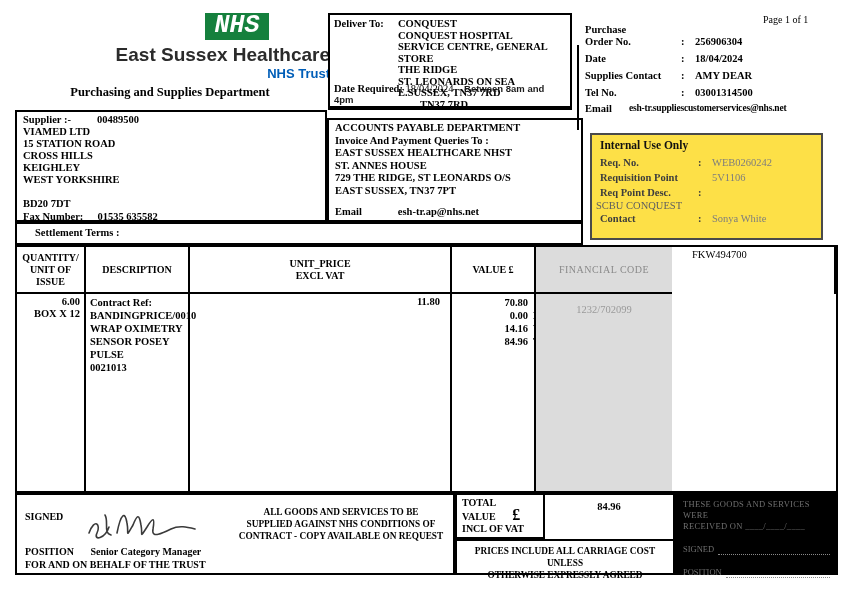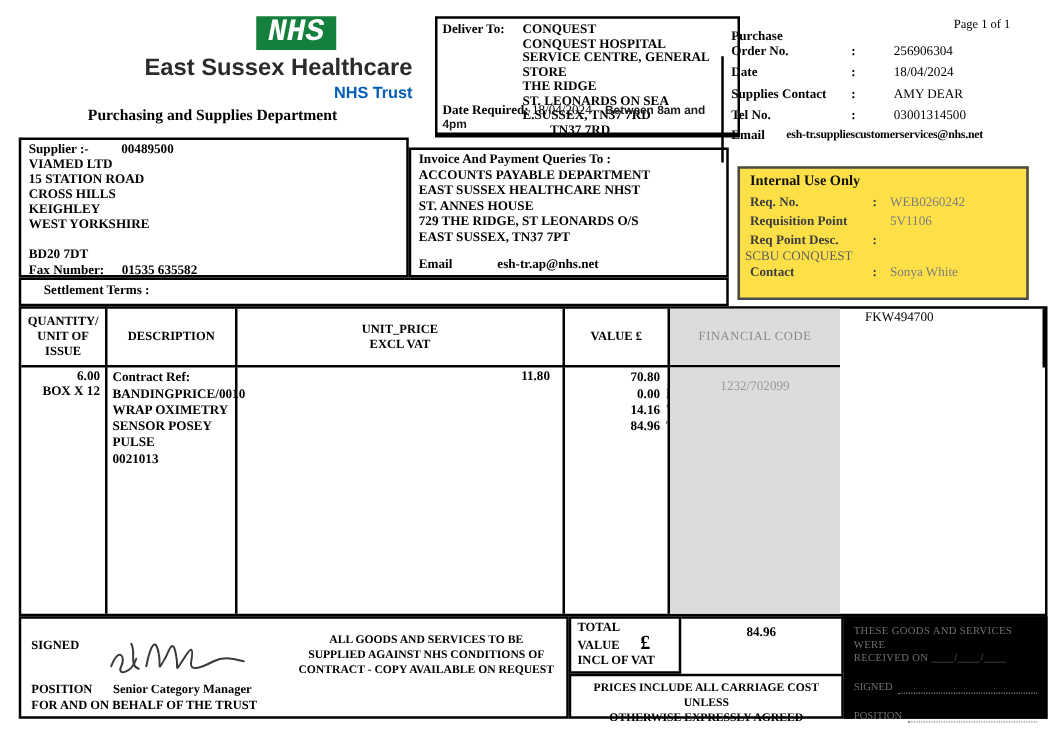--- a/index.html
+++ b/index.html
@@ -16,37 +16,37 @@
     color:#fff; font-family:Liberation Mono, monospace; font-style:italic; font-weight:700;
     font-size:25px; text-align:center; line-height:26px; letter-spacing:0px; }
   .org-name { left:76px; top:44px; width:254px; text-align:right;
     font-family:"Liberation Sans", sans-serif; font-size:19px; color:#2b2b2b; font-weight:600; }
   .trust-name { left:76px; top:66px; width:254px; text-align:right;
     font-family:"Liberation Sans", sans-serif; font-size:13px; color:#005EB8; font-weight:700; }
   .dept { left:35px; top:85px; width:270px; text-align:center; font-size:12.5px; font-weight:700; }
 
   
   .deliver-box { left:328px; top:13px; width:244px; height:97px;
-    border:2px solid #000; border-bottom:4px solid #000; padding:3px 4px 0 4px;margin-left:20px; }
+    border:2px solid #000; border-bottom:4px solid #000; padding:3px 4px 0 4px; }
   .deliver-grid { display:flex; }
   .deliver-label { width:64px; font-size:10.5px; font-weight:700; }
   .deliver-lines { flex:1; font-size:10.5px; font-weight:700; line-height:11.5px; }
   .postcode-extra { display:inline-block; margin-left:22px; }
   .date-row { position:absolute; left:4px; right:4px; bottom:1px; font-size:10.5px; }
   .time-window { font-family:"Liberation Sans", sans-serif; font-weight:700; font-size:9.5px;
     color:#1a1a1a; margin-left:8px; }
 
   
   .page-num { left:763px; top:14px; width:66px; font-size:10px; }
   .order-info { left:585px; top:24px; width:250px; font-size:10.5px; }
   .vline-order { left:577px; top:45px; width:0; height:85px; border-left:2px solid #000; }
   .order-row { display:grid; grid-template-columns:96px 14px 1fr; margin-bottom:1px; }
   .order-row .lab { font-weight:700; }
   .order-row .col { font-weight:700; }
-  .order-row .val { font-weight:400;margin-left:20px; }
+  .order-row .val { font-weight:700; }
   .mt6 { margin-top:6px; }
   .email-row { display:grid; grid-template-columns:44px 1fr; margin-top:5px; }
   .email-row .val { font-weight:700; font-size:9.5px; letter-spacing:-0.2px; }
 
   
   .supplier-box { left:15px; top:110px; width:312px; height:112px; border:2px solid #000;
     padding:2px 6px; font-size:10.5px; font-weight:700; line-height:12px; }
   .supplier-head { display:flex; gap:26px; }
   .blank-line { height:12px; }
   .fax-row { display:flex; gap:14px; margin-top:1px; }
@@ -191,22 +191,22 @@
     <div>WEST YORKSHIRE</div>
     <div class="blank-line"></div>
     <div>BD20 7DT</div>
     <div class="fax-row">
       <span>Fax Number:</span>
       <span>01535 635582</span>
     </div>
   </div>
 
   <div class="abs invoice-box">
+    <div>ACCOUNTS PAYABLE DEPARTMENT</div>
     <div>Invoice And Payment Queries To :</div>
-    <div>ACCOUNTS PAYABLE DEPARTMENT</div>
     <div>EAST SUSSEX HEALTHCARE NHST</div>
     <div>ST. ANNES HOUSE</div>
     <div>729 THE RIDGE, ST LEONARDS O/S</div>
     <div>EAST SUSSEX, TN37 7PT</div>
     <div class="invoice-email">
       <span>Email</span>
       <span>esh-tr.ap@nhs.net</span>
     </div>
   </div>
 

